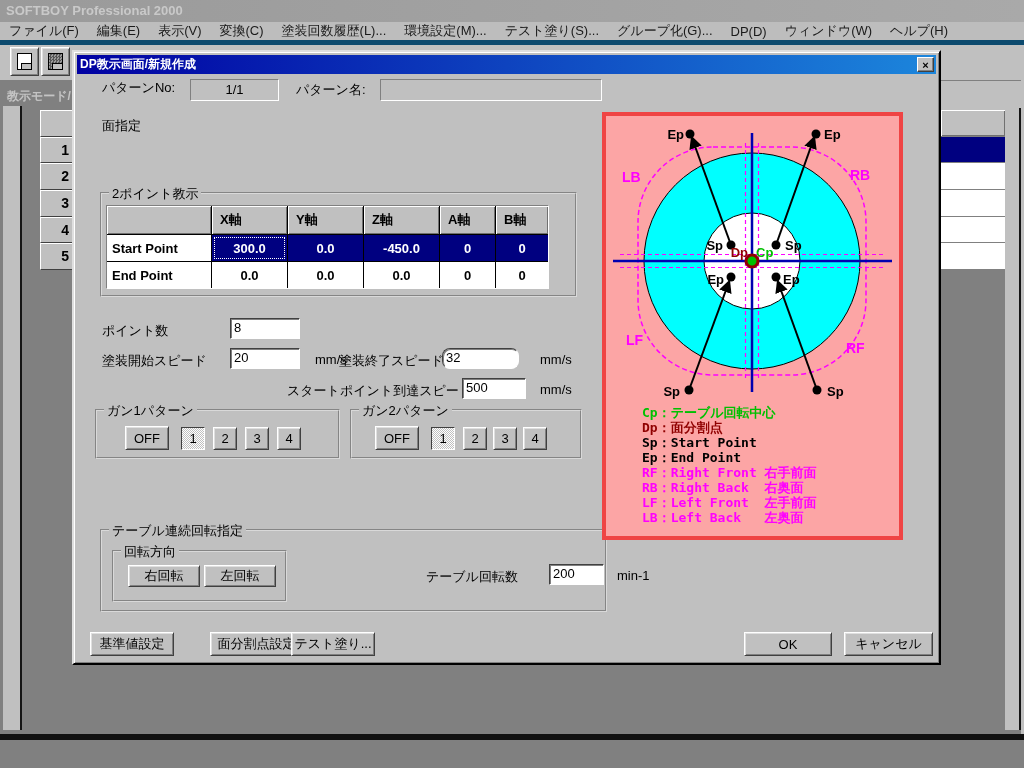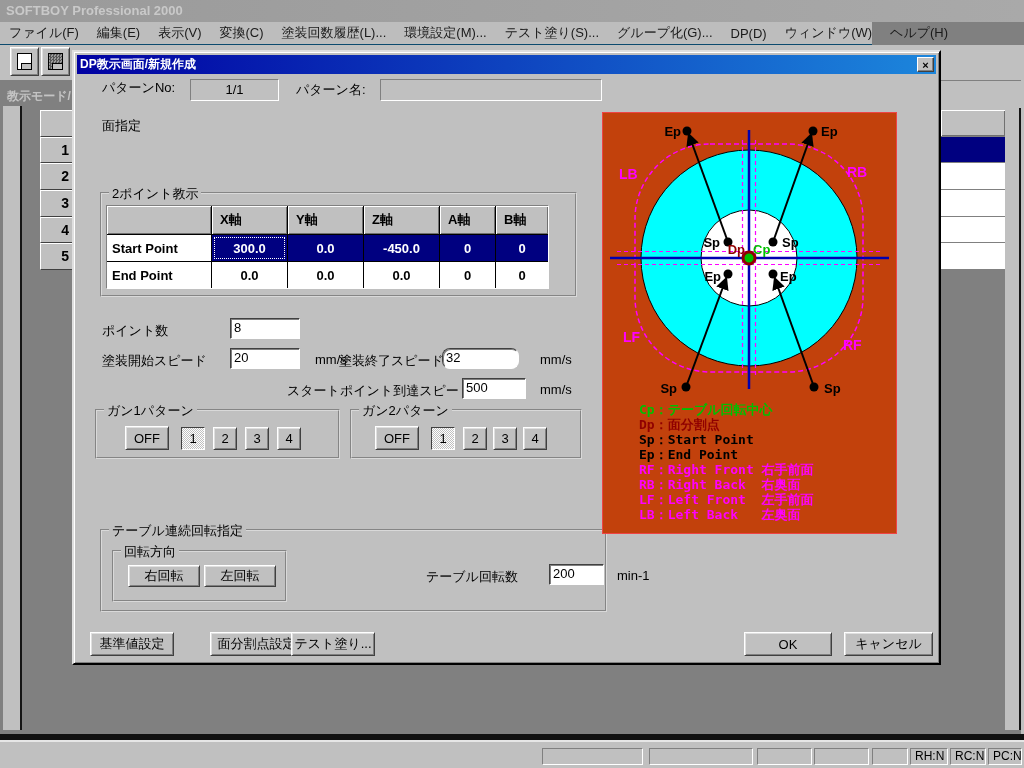--- a/index.html
+++ b/index.html
@@ -2,22 +2,22 @@
 <html><head>
 <meta charset="utf-8">
 <style>
   html,body{margin:0;padding:0;background:#555;}
   .screen{position:relative;width:1024px;height:768px;background:#808080;overflow:hidden;
           font-family:"Liberation Sans","DejaVu Sans",sans-serif;color:#000;}
   .abs{position:absolute;}
   
   .app-titlebar{left:0;top:0;width:1024px;height:22px;background:linear-gradient(to right,#9a9a9a,#a9a9a9);
     color:#c9c9c9;font-size:13px;font-weight:bold;line-height:22px;padding-left:6px;box-sizing:border-box;}
-  .menubar{left:0;top:22px;width:872px;height:23px;background:#bdbdbd;display:flex;align-items:center;
-    border-bottom:1px solid #0c4a6e;box-sizing:border-box;}
+  .menubar{left:0;top:22px;width:1024px;height:23px;background:#bdbdbd;display:flex;align-items:center;
+    border-bottom:5px solid #0c4a6e;box-sizing:border-box;}
   .menu-item{padding:0 9px;font-size:13px;color:#1a1a1a;white-space:nowrap;}
   .toolbar{left:0;top:45px;width:1024px;height:36px;background:#c0c0c0;border-bottom:1px solid #808080;box-sizing:border-box;}
   .tb-btn{position:absolute;top:2px;width:29px;height:29px;background:#c0c0c0;border:1px solid;
     border-color:#fff #404040 #404040 #fff;box-shadow:inset 1px 1px 0 #dfdfdf, inset -1px -1px 0 #808080;
     display:flex;align-items:center;justify-content:center;}
   .floppy{width:17px;height:15px;background:#fff;border:1px solid #000;position:relative;}
   .floppy:after{content:"";position:absolute;left:3px;bottom:0;width:9px;height:5px;background:#c0c0c0;border:1px solid #000;border-bottom:none;}
   .floppy.dark{background:repeating-conic-gradient(#555 0 25%,#999 0 50%) 0 0/3px 3px;}
   
   .bg-title{background:#808080;color:#c4c4c4;font-size:12px;font-weight:bold;line-height:20px;
@@ -55,21 +55,21 @@
   .th.blank{padding:0;}
   .rl{background:#fff;font-weight:bold;justify-content:flex-start;padding-left:5px;}
   .dc{background:#fff;font-weight:bold;}
   .sel{background:#000080;color:#fff;}
   .foc{outline:1px dotted #fff;outline-offset:-3px;}
   .btn{position:absolute;background:#c0c0c0;border:1px solid;border-color:#fff #404040 #404040 #fff;
     box-shadow:inset 1px 1px 0 #dfdfdf, inset -1px -1px 0 #808080;font-size:13px;text-align:center;
     font-family:inherit;padding:0;color:#000;}
   .btn.pressed{border-color:#404040 #fff #fff #404040;box-shadow:none;
     background:repeating-conic-gradient(#fff 0 25%,#c0c0c0 0 50%) 0 0/2px 2px;}
-  .diagram{position:absolute;background:#c2410c;border:1px solid #ef4444;}
+  .diagram{position:absolute;background:#fca5a5;border:4px solid #ef4444;}
   .legend-text,.dg-text{white-space:pre;}
   
   .mdi-bottom{left:0;top:734px;width:1024px;height:6px;background:#111;}
   .statusbar{left:0;top:740px;width:1024px;height:28px;background:#c0c0c0;border-top:2px solid #e6e6e6;box-sizing:border-box;}
   .sp{position:absolute;top:6px;height:17px;border:1px solid;border-color:#808080 #fff #fff #808080;
     box-sizing:border-box;font-size:12px;line-height:14px;padding-left:4px;}
 </style>
 </head>
 <body>
 
@@ -276,24 +276,14 @@
           <text class="legend-text" x="36" y="361" fill="#ff00ff">RF：Right Front 右手前面</text>
           <text class="legend-text" x="36" y="376" fill="#ff00ff">RB：Right Back  右奥面</text>
           <text class="legend-text" x="36" y="391" fill="#ff00ff">LF：Left Front  左手前面</text>
           <text class="legend-text" x="36" y="406" fill="#ff00ff">LB：Left Back   左奥面</text>
         </g>
       </svg>
     </div>
   </div>
 
   <div class="abs mdi-bottom"></div>
-  <div class="abs statusbar">
-    <div class="sp" style="left:542px;width:101px;"></div>
-    <div class="sp" style="left:649px;width:104px;"></div>
-    <div class="sp" style="left:757px;width:55px;"></div>
-    <div class="sp" style="left:814px;width:55px;"></div>
-    <div class="sp" style="left:872px;width:36px;"></div>
-    <div class="sp" style="left:910px;width:38px;">RH:N</div>
-    <div class="sp" style="left:950px;width:36px;">RC:N</div>
-    <div class="sp" style="left:988px;width:34px;">PC:N</div>
-  </div>
 
 </div>
 
 </body></html>

